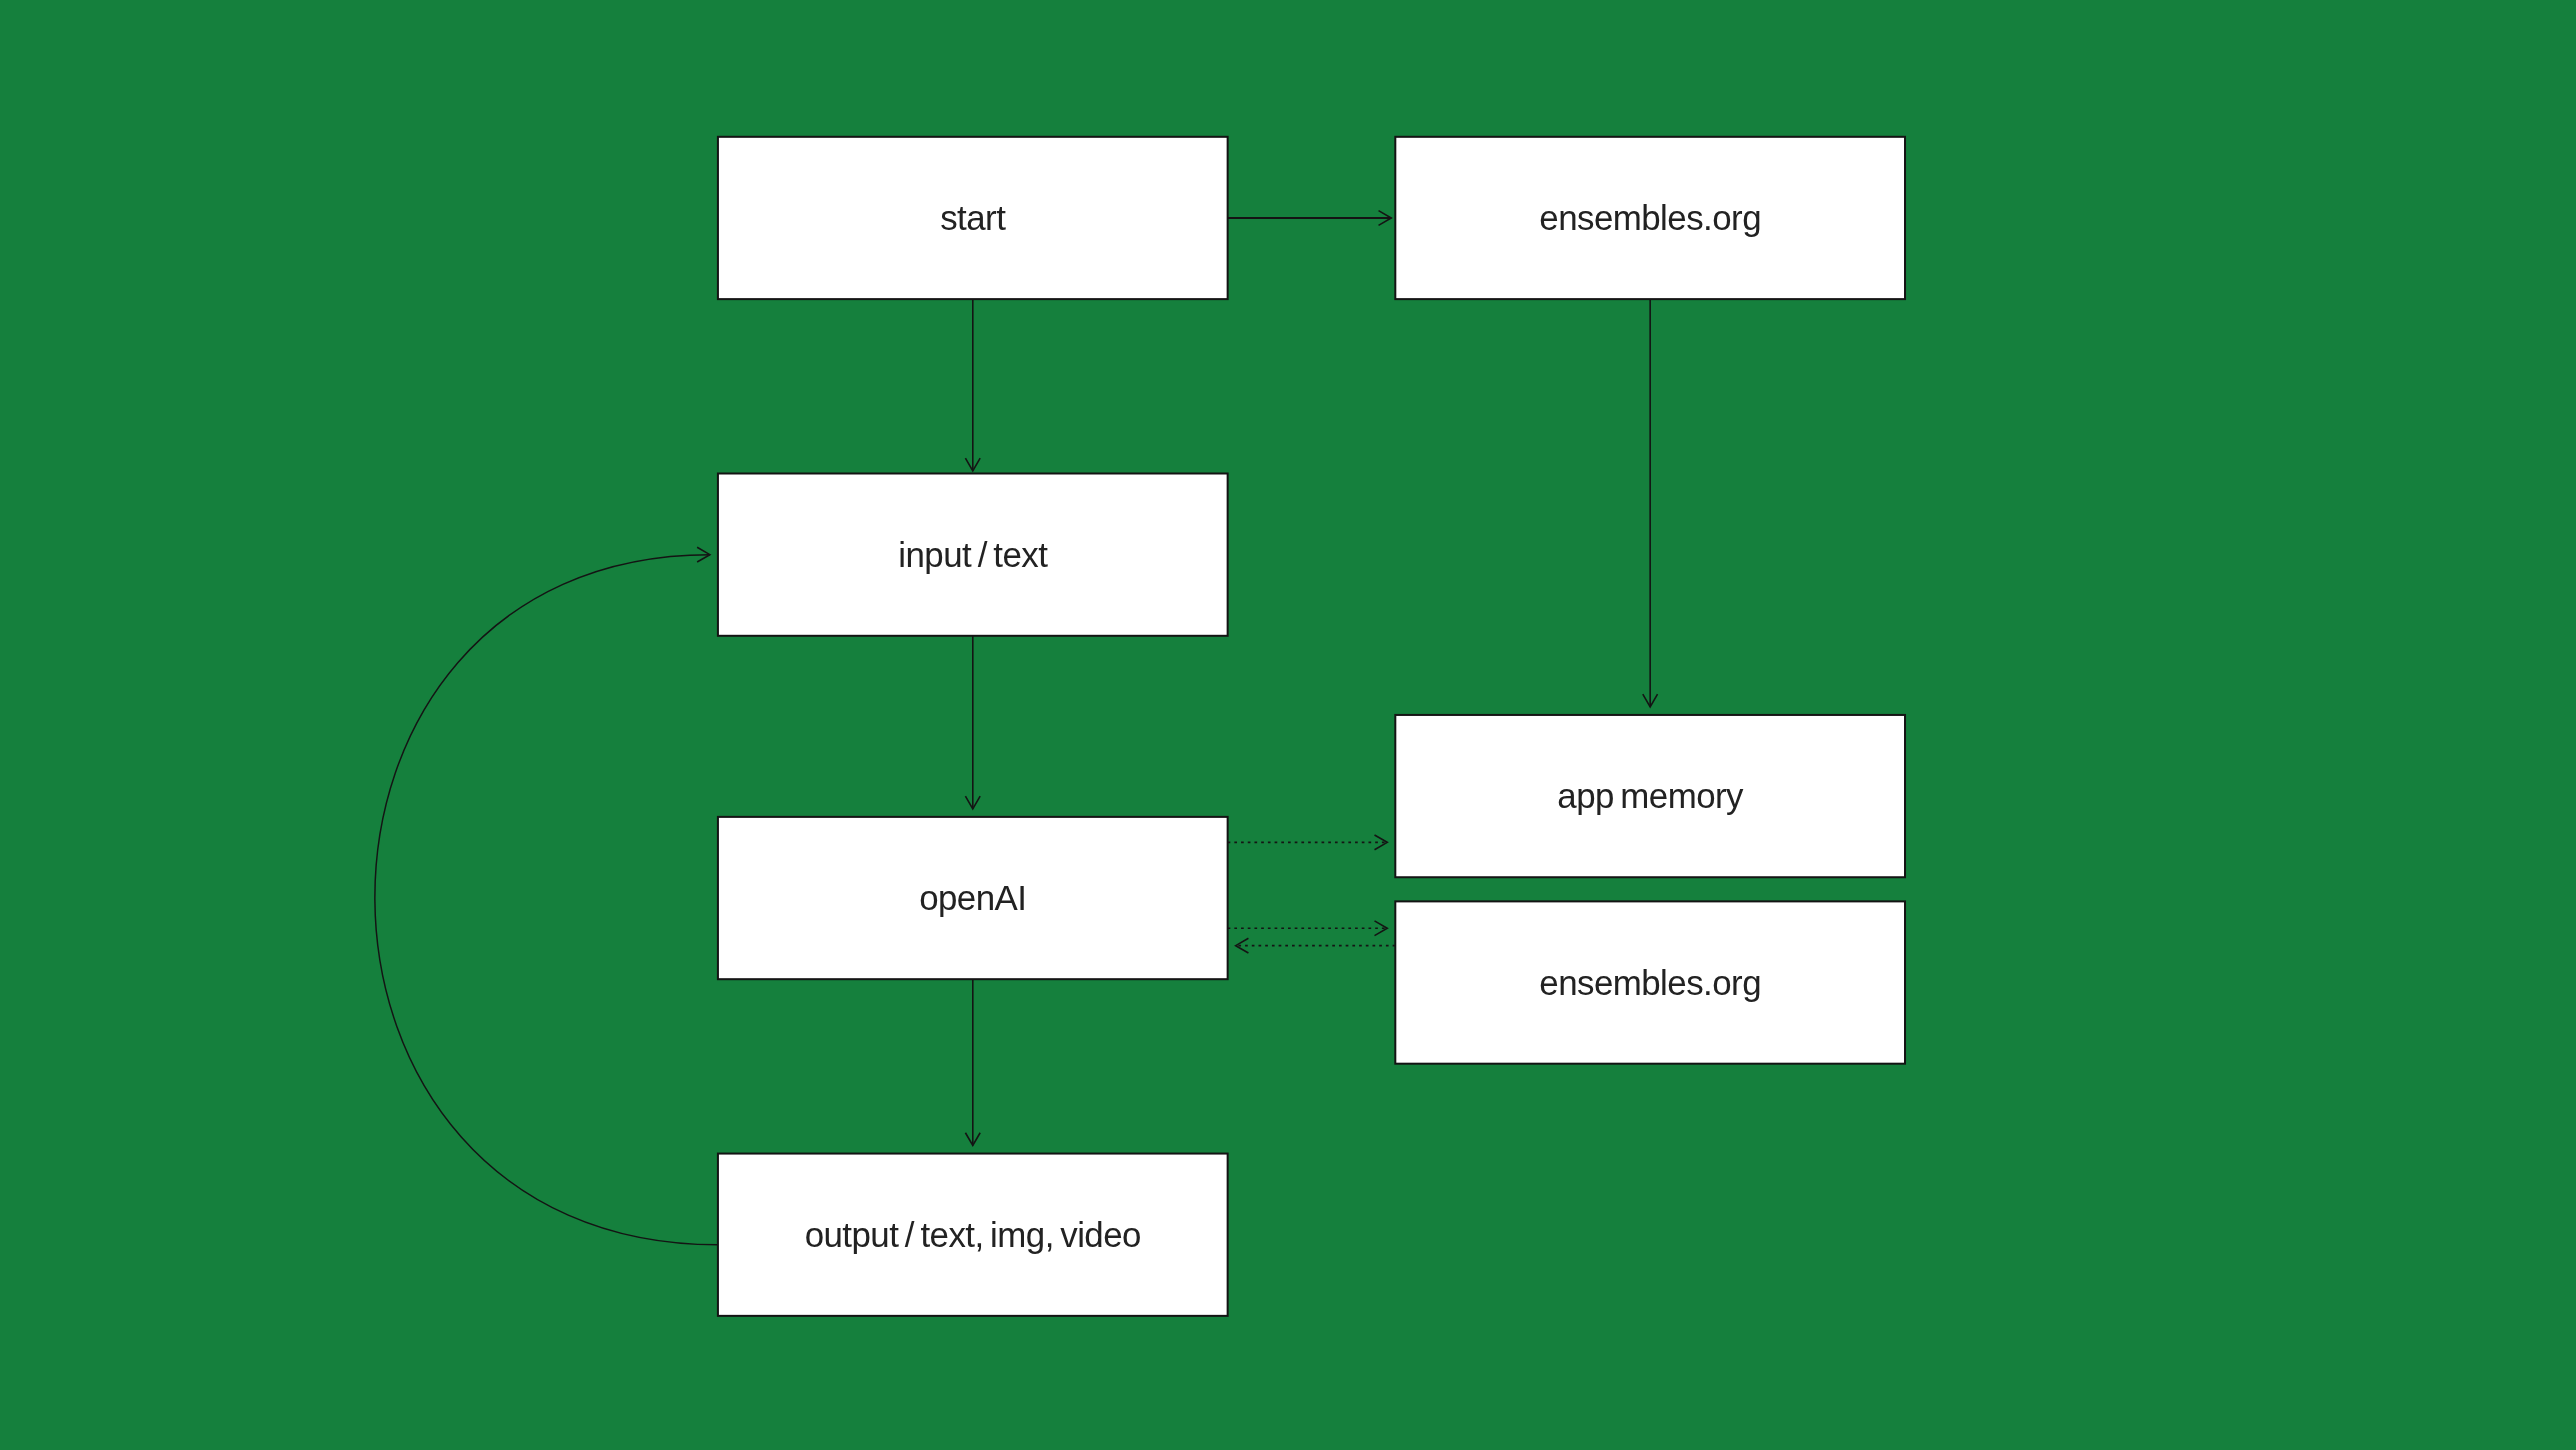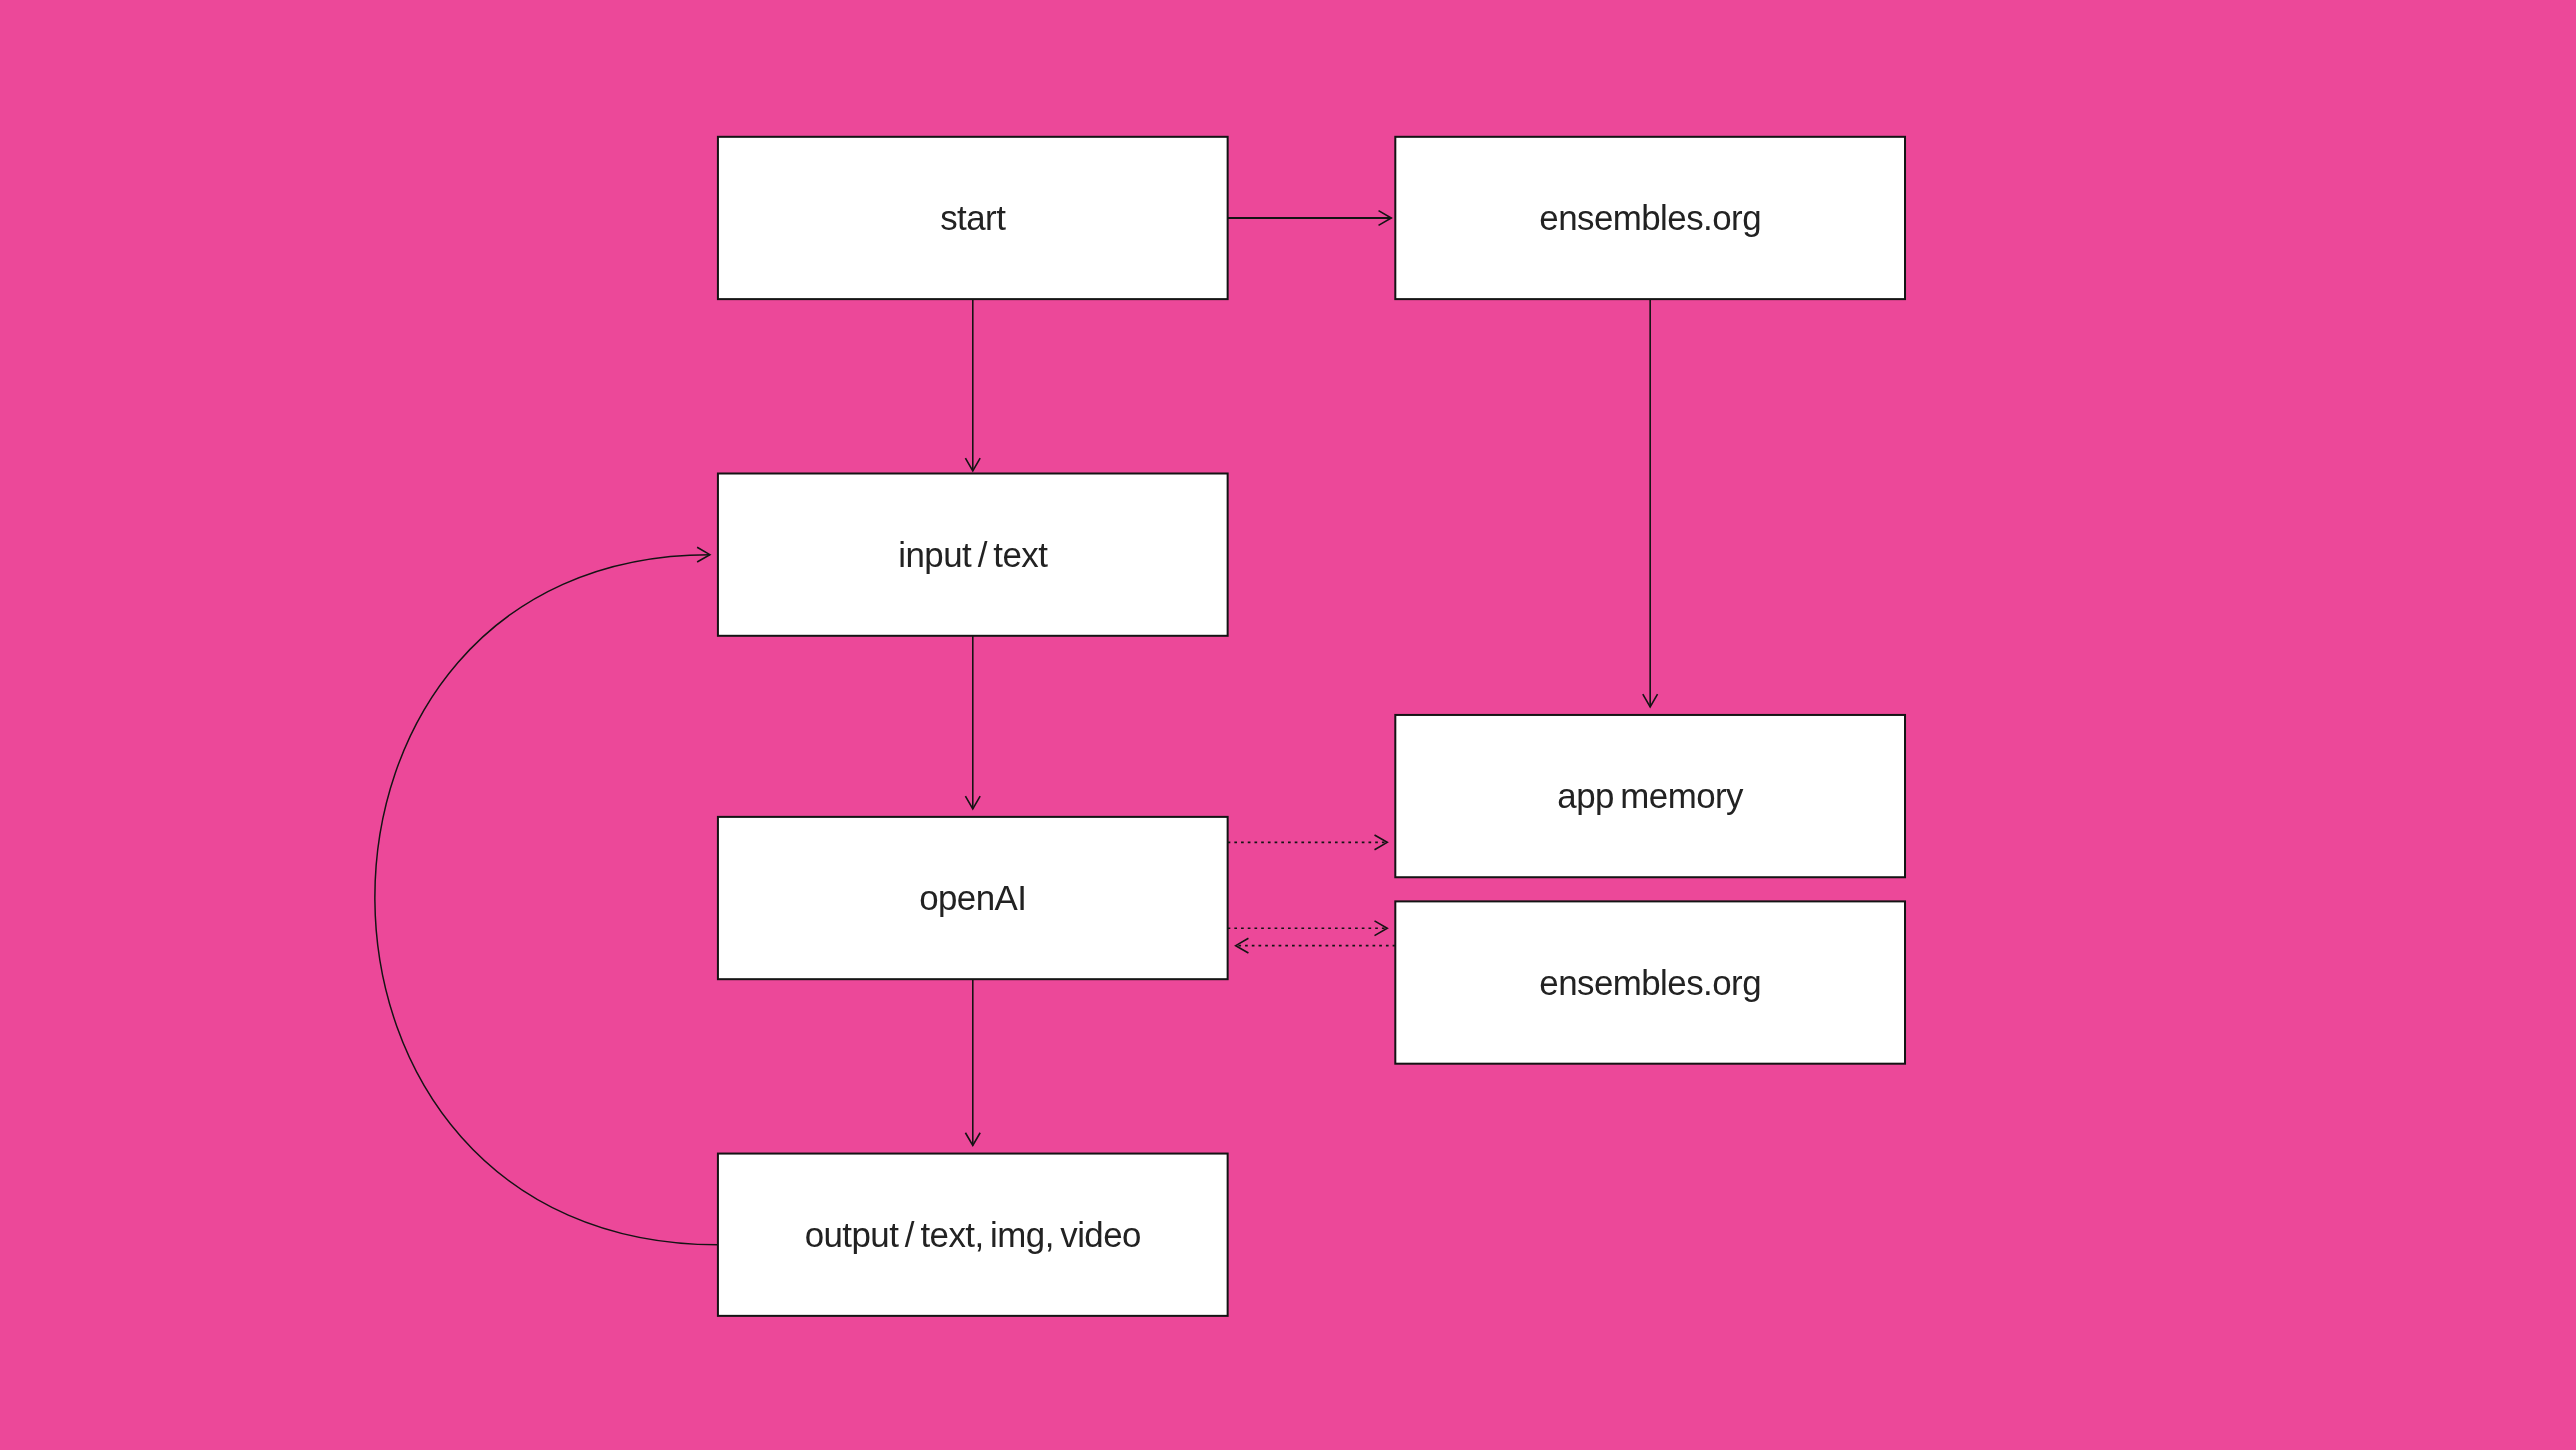--- a/index.html
+++ b/index.html
@@ -6,21 +6,21 @@
     margin: 0;
     padding: 0;
     background: #ffffff;
     width: 100%;
     height: 100%;
     overflow: hidden;
   }
   .stage {
     width: 100vw;
     height: 100vh;
-    background: #ec4899;
+    background: #15803d;
   }
   svg.flowchart {
     display: block;
     width: 100%;
     height: 100%;
   }
   .node-box {
     fill: #ffffff;
     stroke: #141414;
     stroke-width: 1.5;

